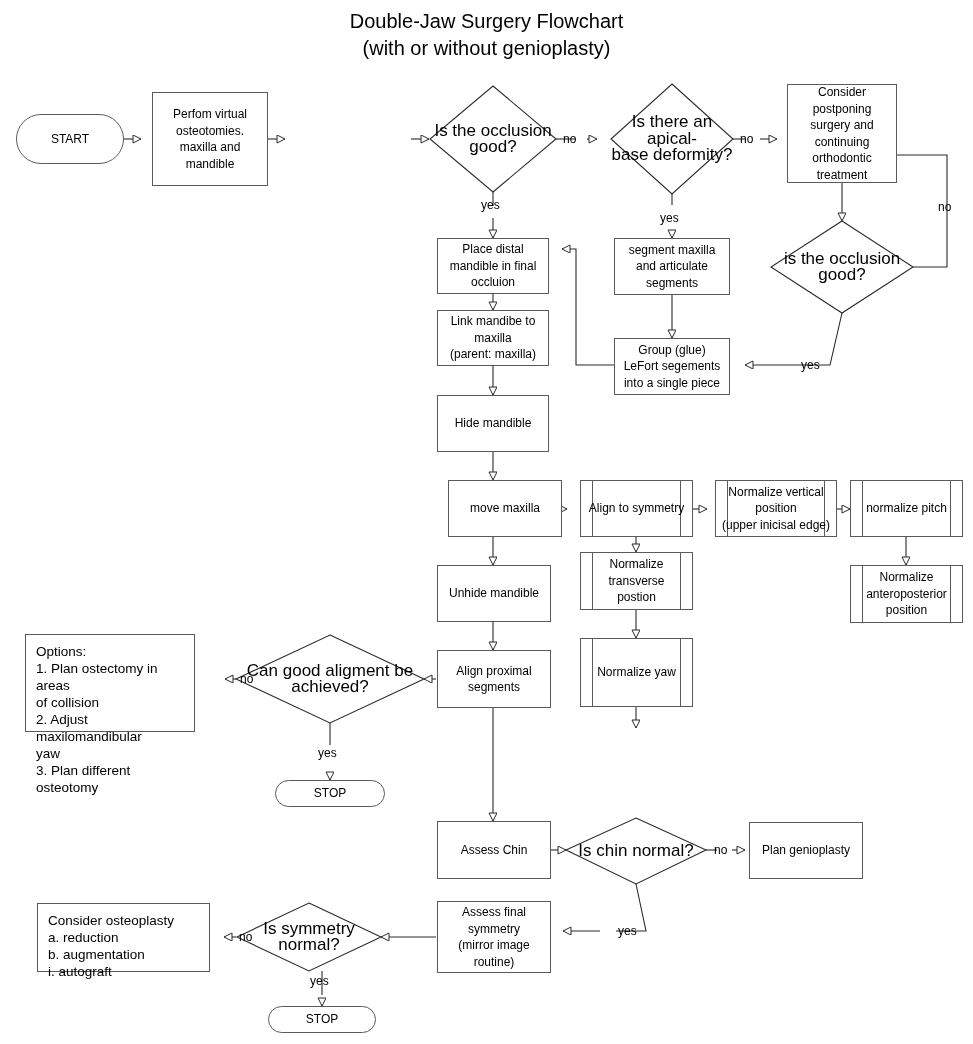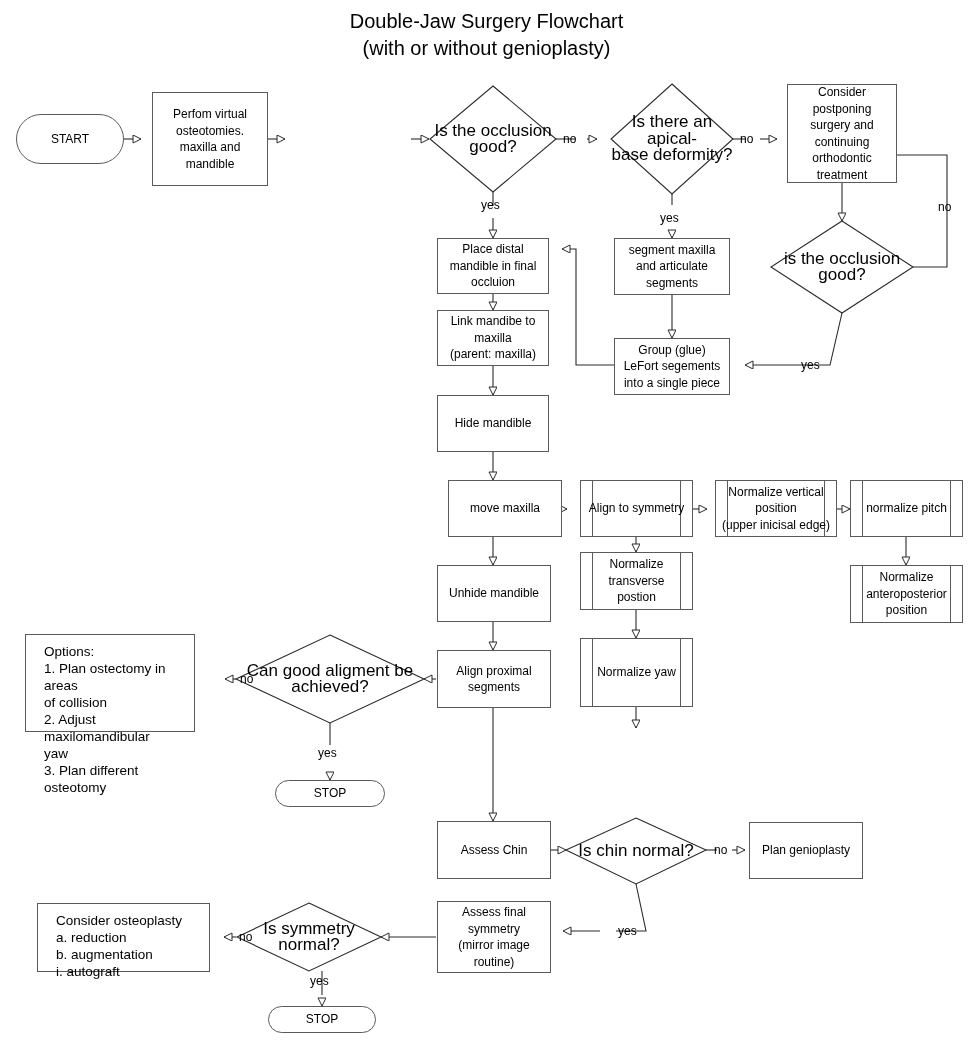--- a/index.html
+++ b/index.html
@@ -15,21 +15,21 @@
         line-height:16.5px;white-space:pre-line;}
   .proc{border:1px solid #5a5a5a;background:#fff;}
   .term{border:1px solid #5a5a5a;background:#fff;border-radius:999px;}
   .predef{border:1px solid #5a5a5a;background:#fff;}
   .predef .bar{position:absolute;top:0;bottom:0;width:1px;background:#5a5a5a;}
   .predef .bar.l{left:11px;}
   .predef .bar.r{right:11px;}
   .predef .txt{position:relative;z-index:2;padding:0 2px;}
   .note{position:absolute;box-sizing:border-box;border:1px solid #5a5a5a;background:#fff;
         font-size:13.5px;color:#000;line-height:17px;white-space:pre-line;
-        padding:8px 18px;text-align:left;}
+        padding:8px 10px;text-align:left;}
 
   .dia{position:absolute;}
   .dia .dlabel{position:absolute;left:0;top:0;width:100%;height:100%;
         display:flex;align-items:center;justify-content:center;text-align:center;
         font-size:17px;line-height:16.5px;color:#000;white-space:pre-line;}
 
   .elabel{position:absolute;font-size:12px;color:#000;line-height:15px;white-space:nowrap;}
 </style>
 </head>
 <body>

